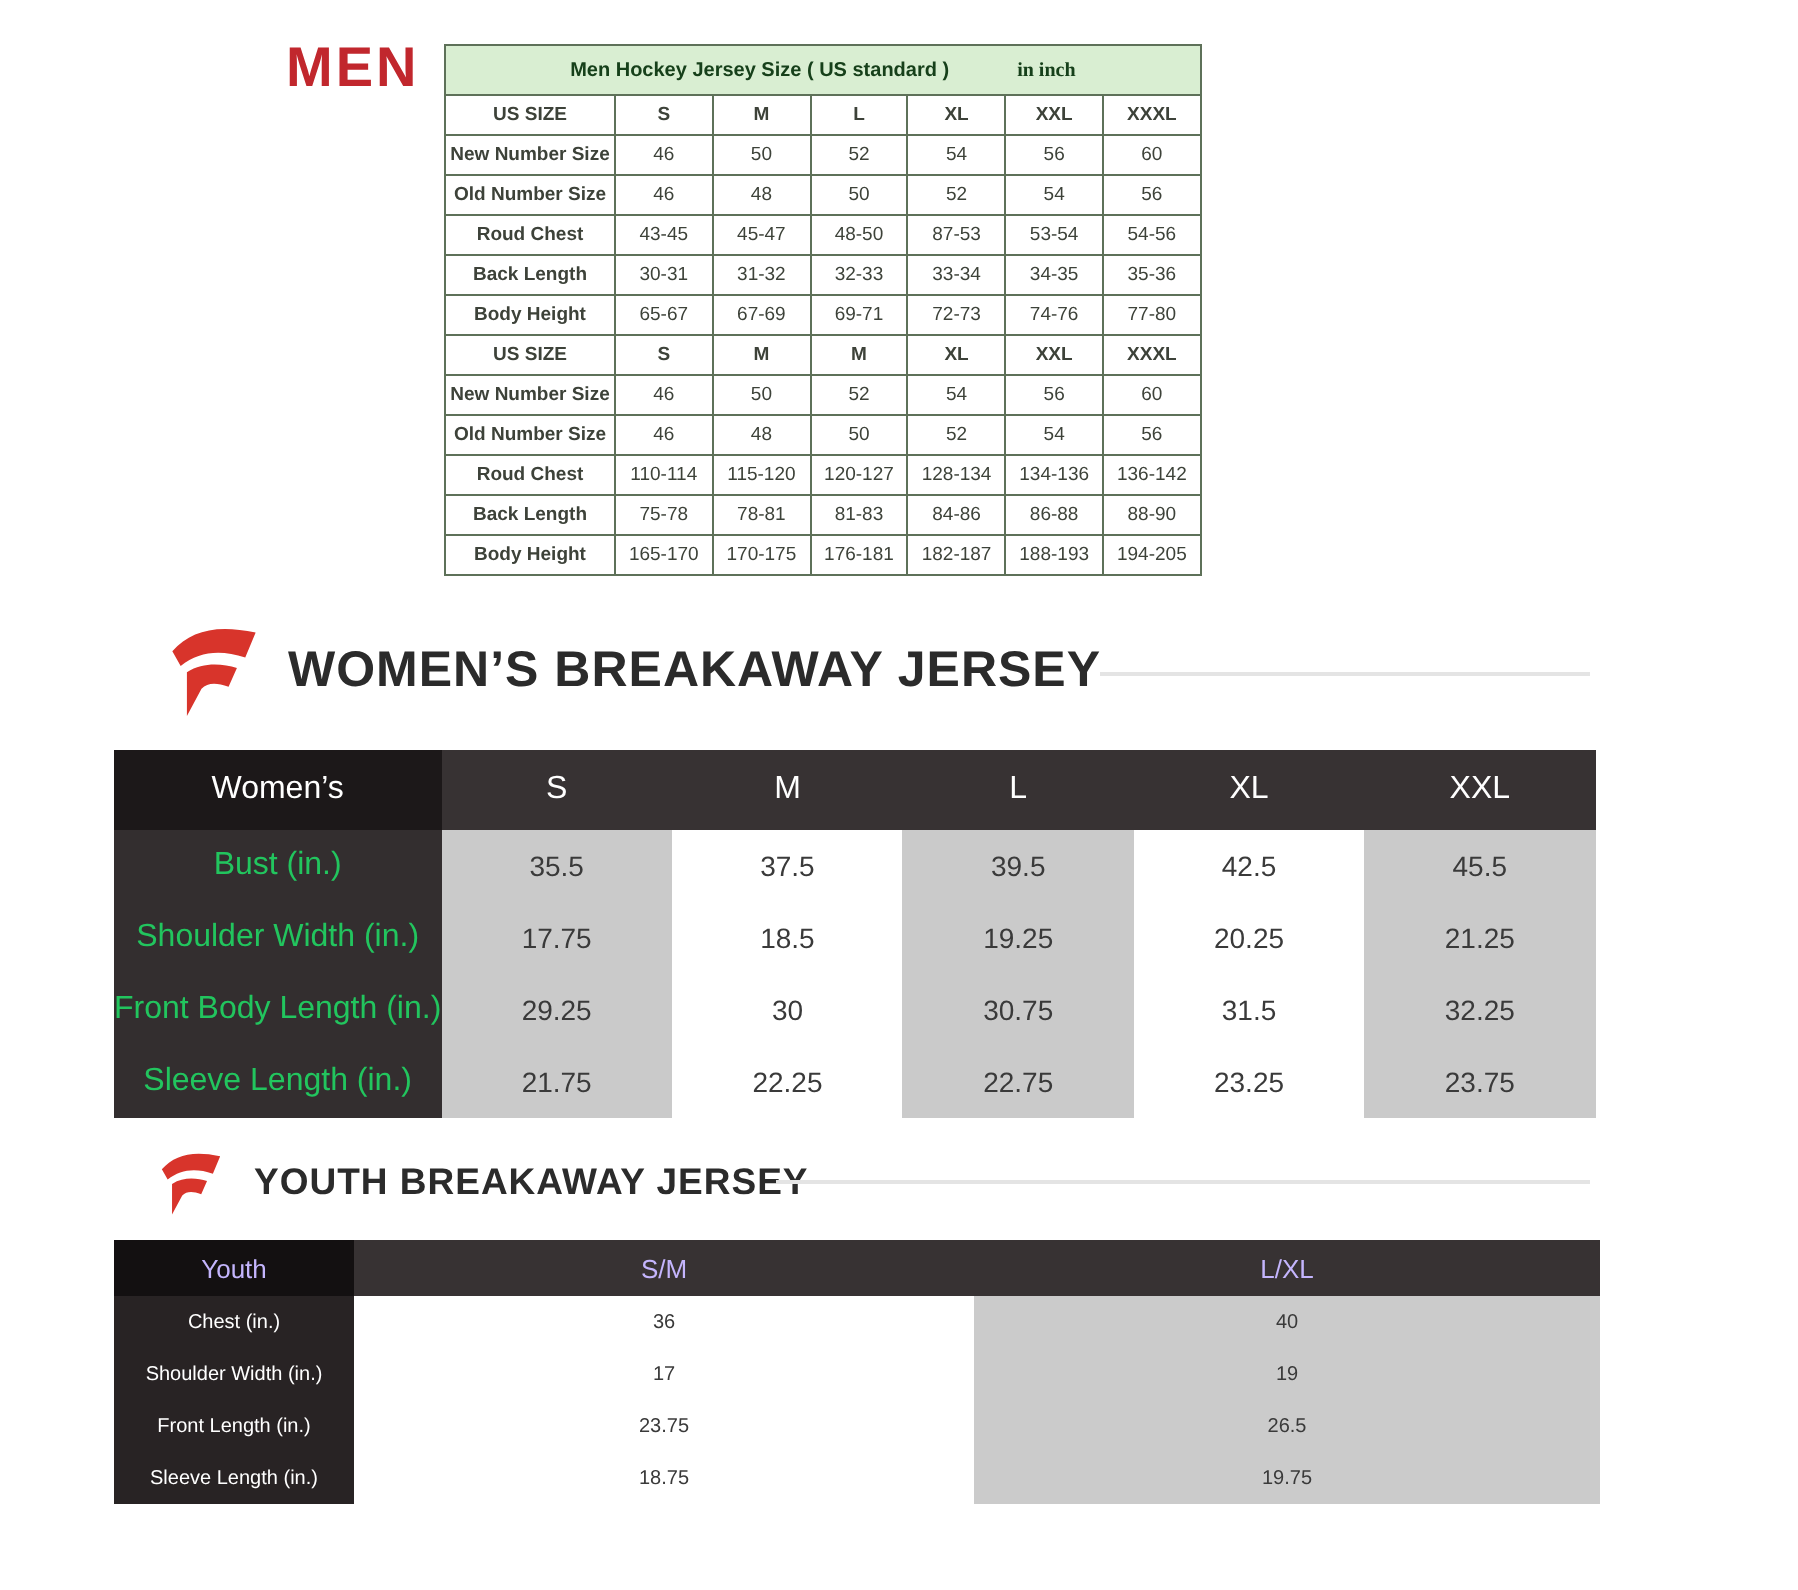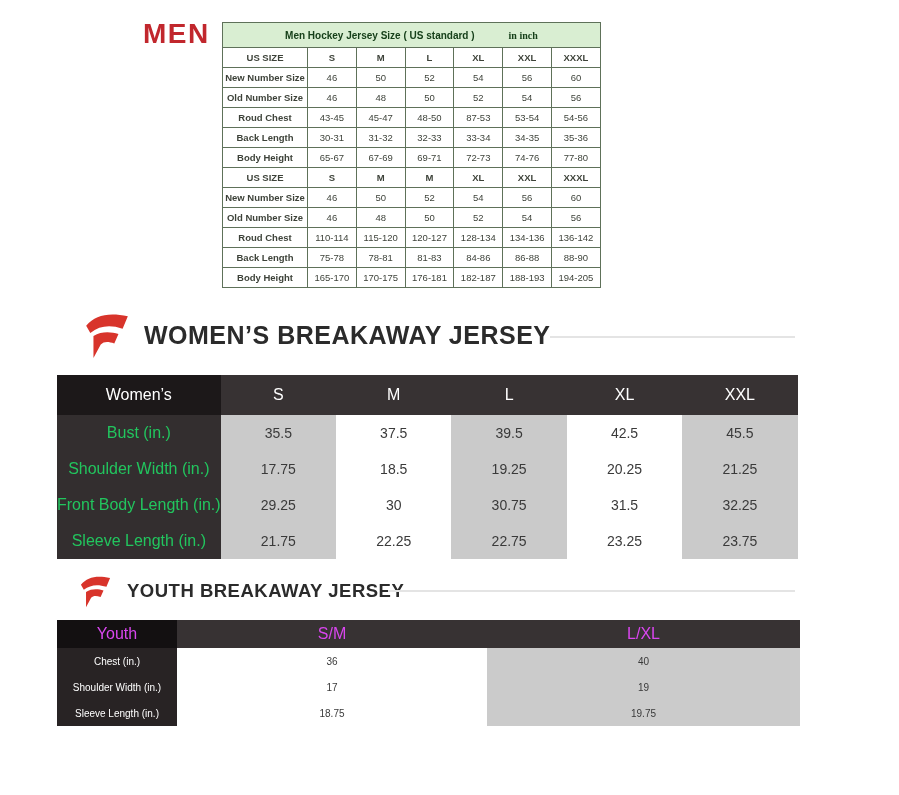--- a/index.html
+++ b/index.html
@@ -37,21 +37,21 @@
   table.w-table th,table.w-table td{padding:0;text-align:center;white-space:nowrap;overflow:hidden;}
   table.w-table th{height:40px;background:#373233;color:#ffffff;font-size:16px;font-weight:400;}
   table.w-table th.first{background:#1c1819;}
   table.w-table td{height:36px;font-size:14px;color:#3a3a3a;background:#ffffff;}
   table.w-table td.wlab{background:#332e2f;color:#22c55e;font-size:16px;text-align:center;}
   table.w-table td.cg{background:#cacaca;margin-top:34px;}
 
   
   table.y-table{position:absolute;left:57px;top:620px;border-collapse:collapse;table-layout:fixed;}
   table.y-table th,table.y-table td{padding:0;text-align:center;white-space:nowrap;overflow:hidden;}
-  table.y-table th{height:28px;background:#373233;color:#d946ef;font-size:16px;font-weight:400;}
+  table.y-table th{height:28px;background:#373233;color:#c4b5fd;font-size:13px;font-weight:400;}
   table.y-table th.first{background:#131011;}
   table.y-table td{height:26px;font-size:10px;color:#3a3a3a;background:#ffffff;}
   table.y-table td.ylab{background:#282324;color:#ffffff;font-size:10px;}
   table.y-table td.cg{background:#cbcbcb;}
 </style>
 </head>
 <body>
 
 <div class="canvas">
 
@@ -268,20 +268,25 @@
       <td class="ylab">Chest (in.)</td>
       <td>36</td>
       <td class="cg">40</td>
     </tr>
     <tr>
       <td class="ylab">Shoulder Width (in.)</td>
       <td>17</td>
       <td class="cg">19</td>
     </tr>
     <tr>
+      <td class="ylab">Front Length (in.)</td>
+      <td>23.75</td>
+      <td class="cg">26.5</td>
+    </tr>
+    <tr>
       <td class="ylab">Sleeve Length (in.)</td>
       <td>18.75</td>
       <td class="cg">19.75</td>
     </tr>
   </tbody>
     </table>
 
 </div>
 
 </body></html>

